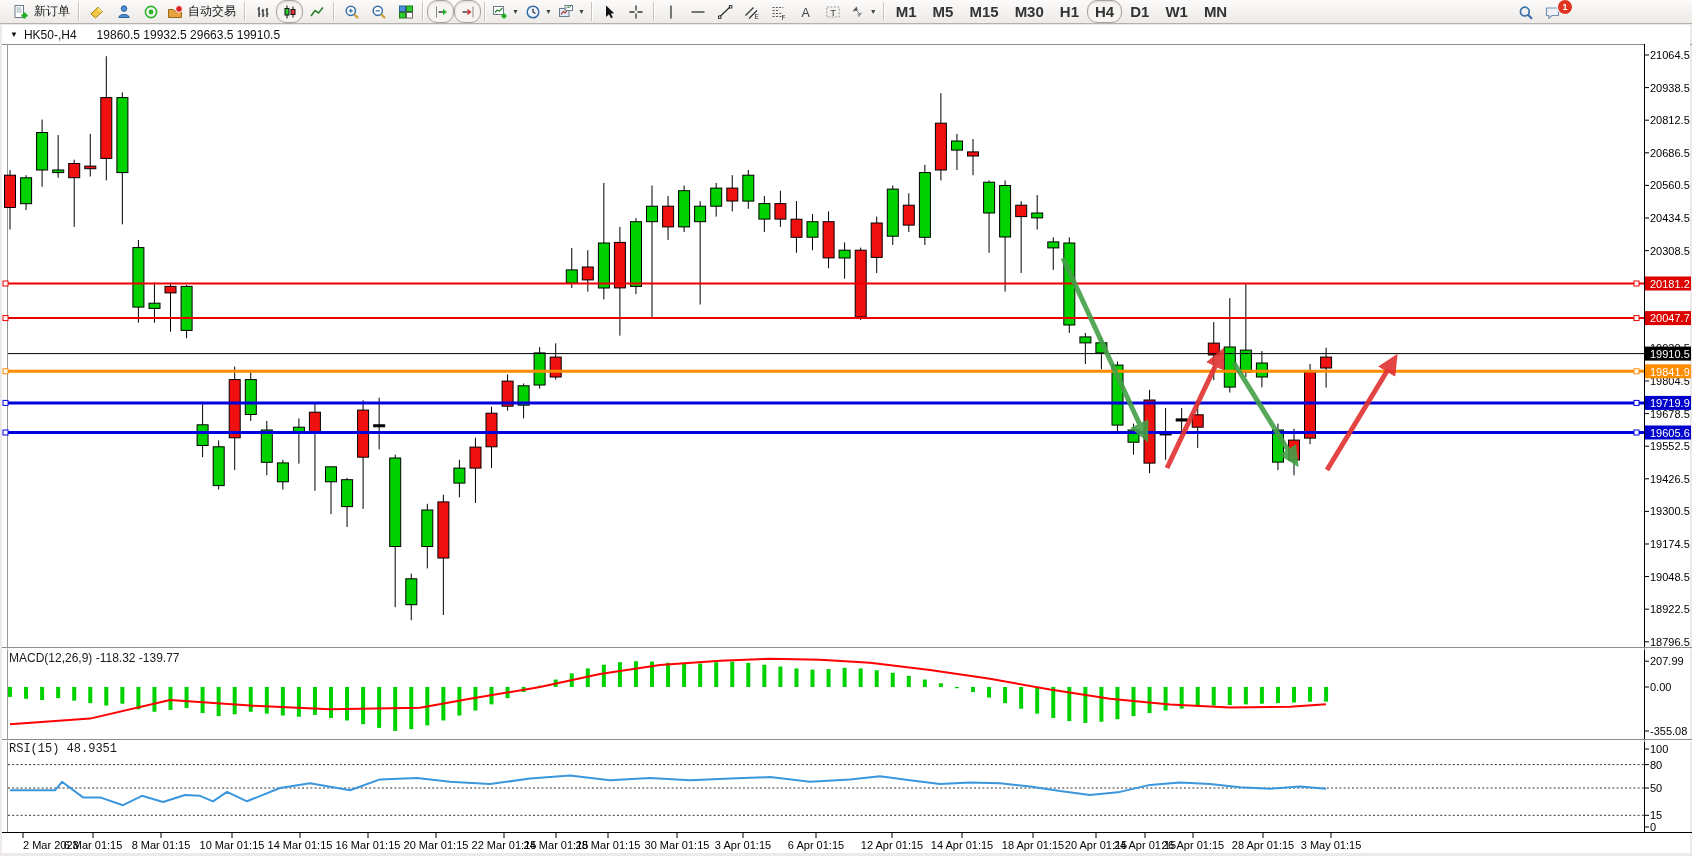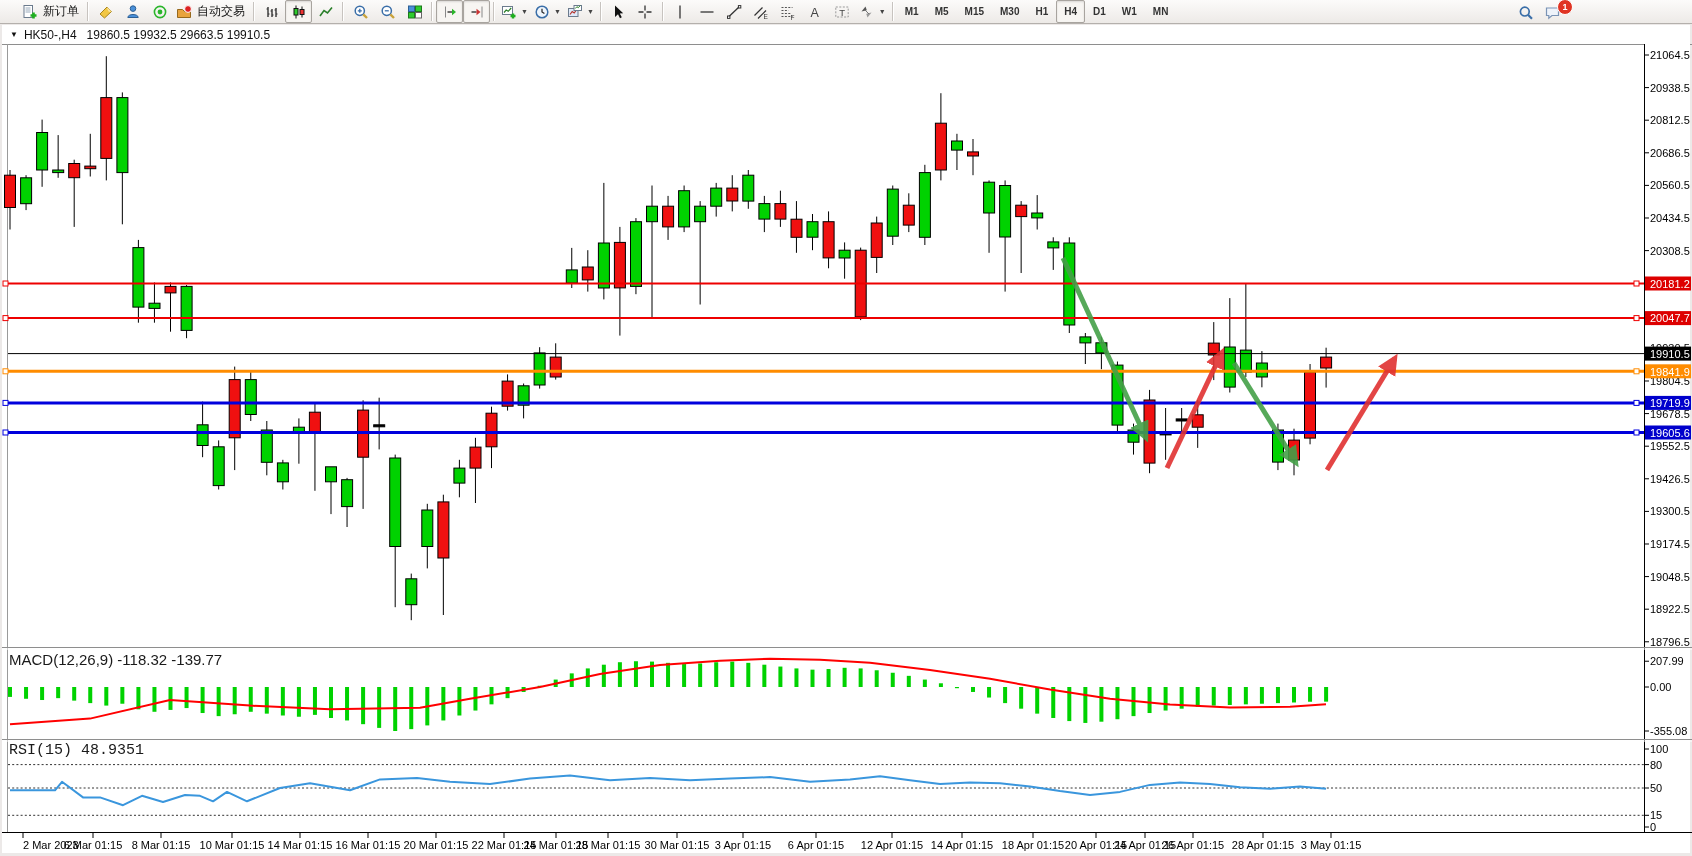--- a/index.html
+++ b/index.html
@@ -1,39 +1,39 @@
 <!DOCTYPE html>
 <html><head>
 <meta charset="utf-8">
 <style>
   html,body{margin:0;padding:0;background:#ece9e8;}
   body{width:1692px;height:856px;overflow:hidden;font-family:"Liberation Sans",sans-serif;}
   .app{position:relative;width:1692px;height:856px;}
   #chart-svg{position:absolute;left:0;top:0;width:1692px;height:856px;}
   .toolbar{position:absolute;left:0;top:0;width:1692px;height:24px;z-index:20;
     background:linear-gradient(#fcfbfa,#edeae7);border-bottom:1px solid #b4b0ac;
-    display:flex;align-items:center;padding-left:19px;box-sizing:border-box;}
+    display:flex;align-items:center;padding-left:10px;box-sizing:border-box;}
   .tb-btn{height:21px;min-width:21px;display:flex;align-items:center;justify-content:center;
     gap:3px;padding:0 2px;border:1px solid transparent;border-radius:2px;flex:none;}
-  .tb-btn.active{background:#f7f5f2;border-color:#a8a49f;box-shadow:inset 0 1px 2px rgba(0,0,0,.12);}
+  .tb-btn.active{background:#f7f5f2;border-color:#a8a49f;box-shadow:inset 0 1px 2px rgba(0,0,0,.12);border-radius:10px;}
   .tb-label{font-size:12px;color:#151515;white-space:nowrap;padding:0 2px;}
-  .tf{font-size:10px;color:#333;padding:0 5px;font-weight:bold;}
+  .tf{font-size:15px;color:#333;padding:0 5px;font-weight:bold;}
   .tb-sep{width:1px;height:19px;background:#c7c3bf;border-right:1px solid #ffffff;margin:0 3px;flex:none;}
   .dd{font-size:7px;color:#444;margin-left:1px;}
   svg.ico{width:16px;height:16px;display:block;}
   .tb-right{position:absolute;left:1512px;top:1px;display:flex;align-items:center;}
   .chat-wrap{position:relative;}
   .nbadge{position:absolute;top:-3px;right:-8px;width:14px;height:14px;border-radius:50%;
     background:#e03423;border:1px solid #fff;color:#fff;font-size:9px;font-weight:bold;
     text-align:center;line-height:14px;}
   .title-strip{position:absolute;left:2px;top:25px;width:1688px;height:19px;z-index:5;
     background:#fff;display:flex;align-items:center;font-size:12px;color:#111;}
   .title-strip .tri{font-size:8px;margin:0 6px 0 8px;color:#111;}
-  .title-strip .sym{font-weight:normal;margin-right:10px;}
-  .ind-label{position:absolute;z-index:5;font-size:15px;color:#1a1a1a;background:transparent;white-space:nowrap;}
+  .title-strip .sym{font-weight:normal;margin-right:20px;}
+  .ind-label{position:absolute;z-index:5;font-size:12px;color:#1a1a1a;background:transparent;white-space:nowrap;}
 </style>
 </head>
 <body>
 
 <svg width="0" height="0" style="position:absolute">
   <defs>
     <symbol id="i-doc-plus" viewBox="0 0 16 16">
         <rect x="2" y="1.5" width="8.5" height="12" fill="#fff" stroke="#6b7b8d"></rect>
         <path d="M3.5 4h5M3.5 6h5M3.5 8h5" stroke="#9ab" stroke-width="1"></path>
         <path d="M11.5 8.5v6M8.5 11.5h6" stroke="#1fae1f" stroke-width="2.6"></path>

